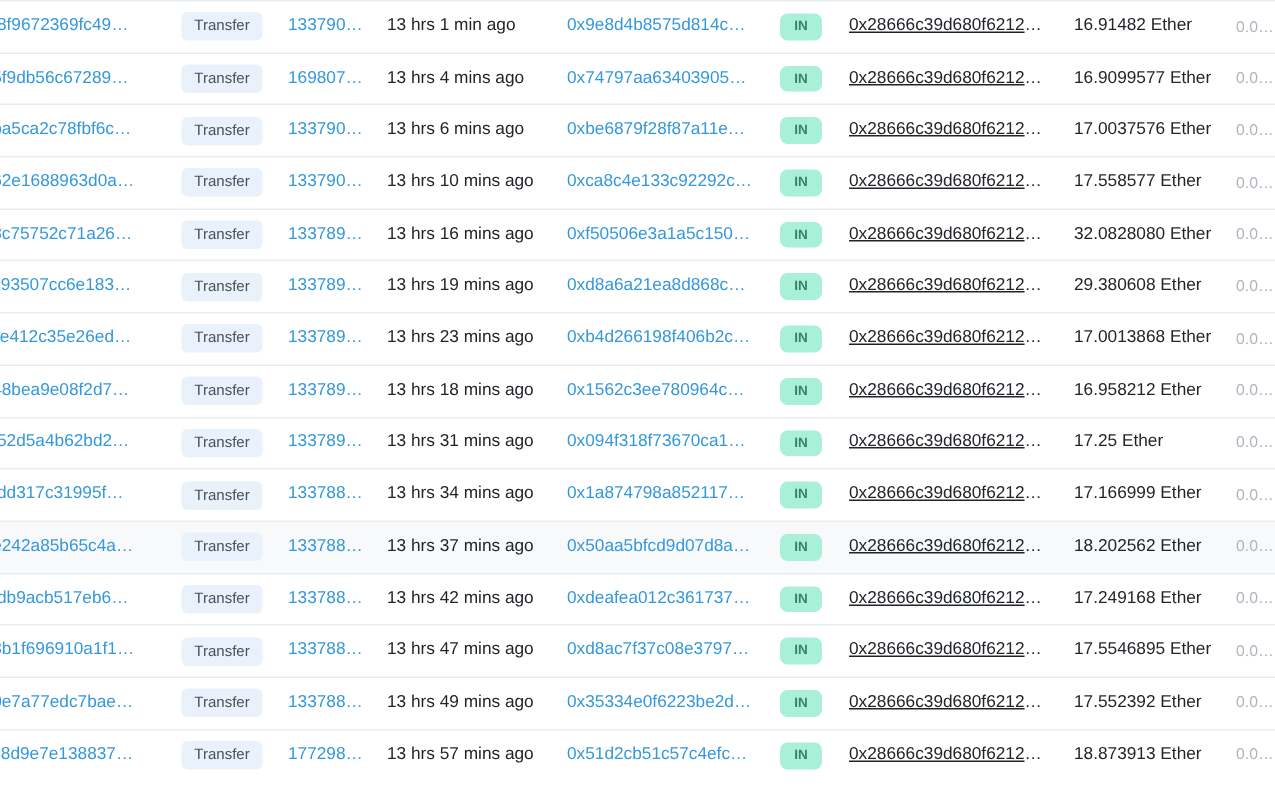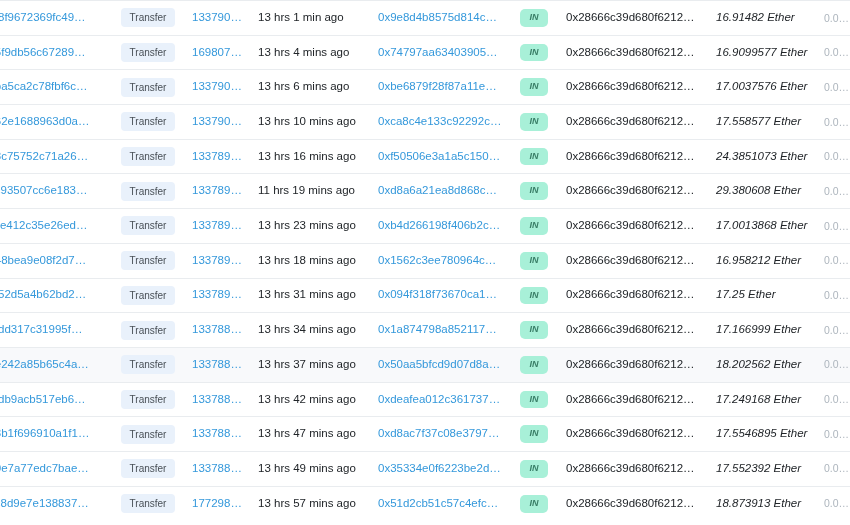--- a/index.html
+++ b/index.html
@@ -37,22 +37,22 @@
     text-overflow: ellipsis;
     line-height: 1.2;
   }
 
   
   .col-hash    { width: 112px; padding-left: 0 !important; }
   .col-method  { width: 72px;  text-align: center; }
   .col-block   { width: 66px; }
   .col-age     { width: 120px; }
   .col-from    { width: 140px; }
-  .col-dir     { width: 48px;  text-align: center; font-style: italic; }
-  .col-to      { width: 150px; }
+  .col-dir     { width: 48px;  text-align: center; }
+  .col-to      { width: 150px; text-decoration: underline; }
   .col-value   { width: 108px; }
   .col-fee     { width: 34px;  text-align: right; padding-right: 0 !important; }
 
   
   .link {
     color: #3498db;
     text-decoration: none;
     display: block;
     overflow: hidden;
     text-overflow: ellipsis;
@@ -92,21 +92,21 @@
     padding: 3px 6px;
     background: #a8f0d8;
     color: #3a7f68;
     border-radius: 5px;
     font-size: 9px;
     font-weight: bold;
     line-height: 1.3;
     text-align: center;
   }
 
-  .value { color: #212529; font-style: italic; }
+  .value { color: #212529; }
 
   .fee {
     color: #adb5bd;
     font-size: 10.5px;
     white-space: nowrap;
   }
 </style>
 </head>
 <body>
 
@@ -187,32 +187,32 @@
         <td class="col-method"><span class="method-pill">Transfer</span></td>
         <td class="col-block">
           <a class="link block-link" href="#">13378980</a>
         </td>
         <td class="col-age age">13 hrs 16 mins ago</td>
         <td class="col-from">
           <a class="link" href="#">0xf50506e3a1a5c150fd0…</a>
         </td>
         <td class="col-dir"><span class="dir-pill">IN</span></td>
         <td class="col-to">0x28666c39d680f62121…</td>
-        <td class="col-value value">24.3851073 Ether</td>
+        <td class="col-value value">32.0828080 Ether</td>
         <td class="col-fee fee">0.00591</td>
       </tr>
       <tr>
         <td class="col-hash hash-cell">
           <a class="link" href="#">65c93507cc6e183…</a>
         </td>
         <td class="col-method"><span class="method-pill">Transfer</span></td>
         <td class="col-block">
           <a class="link block-link" href="#">13378968</a>
         </td>
-        <td class="col-age age">11 hrs 19 mins ago</td>
+        <td class="col-age age">13 hrs 19 mins ago</td>
         <td class="col-from">
           <a class="link" href="#">0xd8a6a21ea8d868c37a…</a>
         </td>
         <td class="col-dir"><span class="dir-pill">IN</span></td>
         <td class="col-to">0x28666c39d680f62121…</td>
         <td class="col-value value">29.380608 Ether</td>
         <td class="col-fee fee">0.00571</td>
       </tr>
       <tr>
         <td class="col-hash hash-cell">

